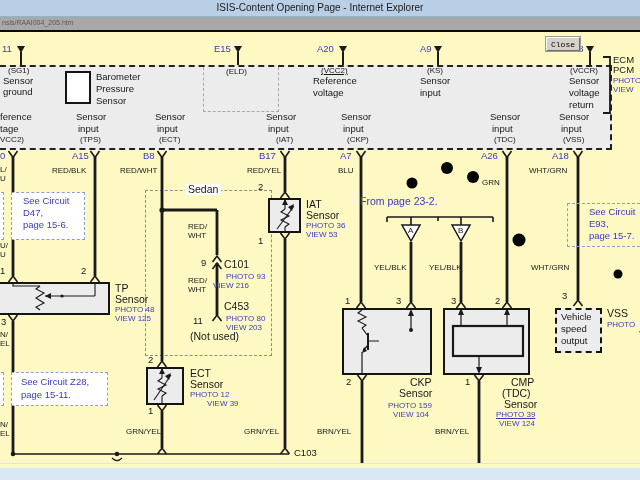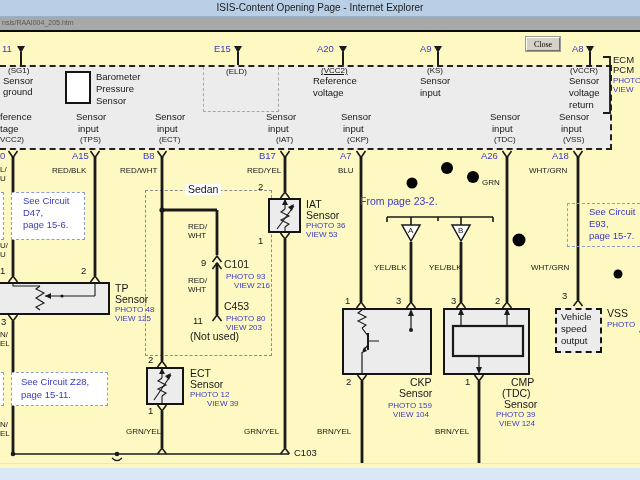--- a/index.html
+++ b/index.html
@@ -6,25 +6,25 @@
   .stage{position:relative;width:640px;height:480px;overflow:hidden;background:#fef9c3;
          font-family:"Liberation Sans","DejaVu Sans",sans-serif;}
   .titlebar{position:absolute;left:0;top:0;width:640px;height:16px;background:#b9cfe6;
             border-bottom:1px solid #9ab0c8;}
   .titlebar span{display:block;width:100%;text-align:center;font-size:10px;color:#1a1a1a;margin-top:2px;}
   .addressbar{position:absolute;left:0;top:17px;width:640px;height:13px;background:#a8a8a8;}
   .addressbar span{position:absolute;left:2px;top:2px;font-size:7px;color:#595959;}
   .blackline{position:absolute;left:0;top:30px;width:640px;height:2px;background:#0a0a0a;}
   .bottomstrip{position:absolute;left:0;top:468px;width:640px;height:12px;background:#d9e8f4;}
   .bottomline{position:absolute;left:0;top:463px;width:640px;height:1px;background:#e3e3e3;}
-  .closebtn{position:absolute;left:526px;top:37px;width:34px;height:14px;background:#d6d2ca;
+  .closebtn{position:absolute;left:546px;top:37px;width:34px;height:14px;background:#d6d2ca;
             border-top:1px solid #fff;border-left:1px solid #fff;border-right:1px solid #6e6e6e;
             border-bottom:1px solid #6e6e6e;outline:1px solid #9a9a9a;
             font-size:8px;text-align:center;line-height:13px;color:#000;padding:0;
-            font-family:Liberation Serif, serif;z-index:9;}
+            font-family:Liberation Mono, monospace;z-index:9;}
   .box{position:absolute;box-sizing:border-box;z-index:1;}
   .gray{background:#ececec;border:2px solid #141414;}
   .dash-big{background:#ececec;border:2px dashed #222;}
   .dash-comp{background:#ececec;border:2px dashed #141414;}
   .eldcell{border-left:1px dashed #a8a8a8;border-right:1px dashed #a8a8a8;border-bottom:1px dashed #a8a8a8;}
   .refbox{position:absolute;box-sizing:border-box;border:1px dashed #8f9ec9;z-index:3;}
   .white{background:#fff;}
   .sedanbox{position:absolute;box-sizing:border-box;border:1px dashed #8d8d8d;z-index:1;}
   svg.wiring{position:absolute;left:0;top:0;z-index:2;pointer-events:none;}
   .t{position:absolute;white-space:nowrap;color:#161616;z-index:4;line-height:1;}
@@ -218,21 +218,21 @@
   <span class="t s9 blue" style="left:589px;top:219px;">E93,</span>
   <span class="t s9 blue" style="left:589px;top:231px;">page 15-7.</span>
   <span class="t s10 blue" style="left:360px;top:196px;">From page 23-2.</span>
 
   <span class="t s10 wbg" style="left:185px;top:184px;">Sedan</span>
   <span class="t s8" style="left:188px;top:223px;">RED/</span>
   <span class="t s8" style="left:188px;top:232px;">WHT</span>
   <span class="t s9" style="left:201px;top:258px;">9</span>
   <span class="t s10" style="left:224px;top:259px;">C101</span>
   <span class="t s8 blue" style="left:226px;top:273px;">PHOTO 93</span>
-  <span class="t s8 blue" style="left:234px;top:282px;text-align:center;">VIEW 216</span>
+  <span class="t s8 blue" style="left:213px;top:282px;text-align:center;">VIEW 216</span>
   <span class="t s8" style="left:188px;top:277px;">RED/</span>
   <span class="t s8" style="left:188px;top:286px;">WHT</span>
   <span class="t s10" style="left:224px;top:301px;">C453</span>
   <span class="t s8 blue" style="left:226px;top:315px;">PHOTO 80</span>
   <span class="t s8 blue" style="left:226px;top:324px;">VIEW 203</span>
   <span class="t s9" style="left:193px;top:316px;">11</span>
   <span class="t s10" style="left:190px;top:331px;">(Not used)</span>
 
   <span class="t s9" style="left:0px;top:266px;">1</span>
   <span class="t s9" style="left:81px;top:266px;">2</span>
@@ -276,21 +276,21 @@
   <span class="t s8" style="left:317px;top:428px;">BRN/YEL</span>
 
   <span class="t s9" style="left:451px;top:296px;">3</span>
   <span class="t s9" style="left:495px;top:296px;">2</span>
   <span class="t s9" style="left:465px;top:377px;">1</span>
   <span class="t s8" style="left:458px;top:227px;">B</span>
   <span class="t s8" style="left:429px;top:264px;">YEL/BLK</span>
   <span class="t s10" style="left:511px;top:377px;">CMP</span>
   <span class="t s10" style="left:502px;top:388px;">(TDC)</span>
   <span class="t s10" style="left:504px;top:399px;">Sensor</span>
-  <span class="t s8 blue" style="left:496px;top:411px;">PHOTO 39</span>
+  <span class="t s8 blue" style="left:496px;top:411px;text-decoration:underline;">PHOTO 39</span>
   <span class="t s8 blue" style="left:499px;top:420px;">VIEW 124</span>
   <span class="t s8" style="left:435px;top:428px;">BRN/YEL</span>
 
   <span class="t s9" style="left:562px;top:291px;">3</span>
   <span class="t s8" style="left:531px;top:264px;">WHT/GRN</span>
   <span class="t s9" style="left:561px;top:312px;">Vehicle</span>
   <span class="t s9" style="left:561px;top:324px;">speed</span>
   <span class="t s9" style="left:561px;top:336px;">output</span>
   <span class="t s10" style="left:607px;top:308px;">VSS</span>
   <span class="t s8 blue" style="left:607px;top:321px;">PHOTO</span>

